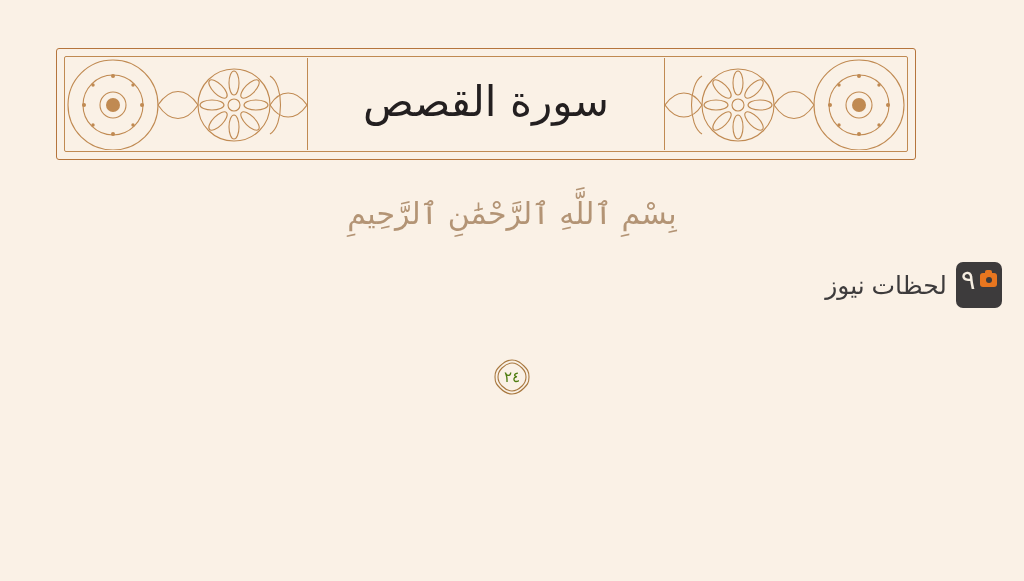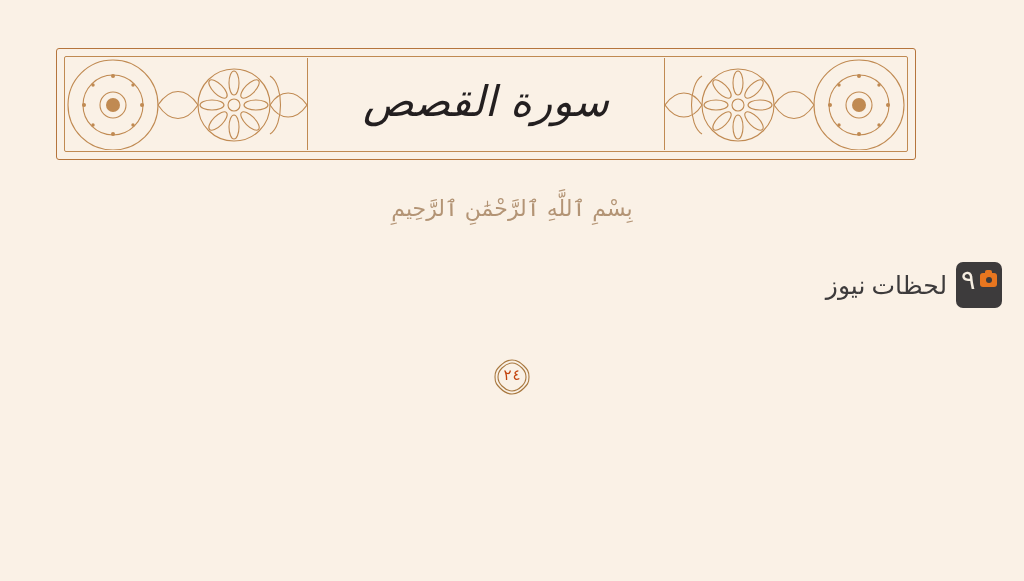--- a/index.html
+++ b/index.html
@@ -19,21 +19,20 @@
   .banner {
     position: absolute;
     left: 56px;
     top: 48px;
     width: 860px;
     height: 112px;
     border: 1.5px solid #b5753c;
     border-radius: 3px;
     background: #faf1e6;
     box-sizing: border-box;
-    font-style: italic;
   }
   .banner-inner {
     position: absolute;
     left: 7px;
     top: 7px;
     right: 7px;
     bottom: 7px;
     border: 1px solid #c08a52;
     border-radius: 2px;
     box-sizing: border-box;
@@ -75,21 +74,21 @@
   
   .basmala-wrap {
     position: absolute;
     left: 0;
     right: 0;
     top: 196px;
     text-align: center;
   }
   .basmala {
     font-family: "DejaVu Sans", sans-serif;
-    font-size: 22px;
+    font-size: 30px;
     color: #b09070;
     opacity: .95;
     white-space: nowrap;
   }
 
   
   .logo {
     position: absolute;
     right: 22px;
     top: 262px;
@@ -138,21 +137,21 @@
     content: "";
     position: absolute;
     left: 5.5px;
     top: 3.5px;
     width: 6px;
     height: 6px;
     border-radius: 50%;
     background: #3d3b3c;
   }
   .logo-text {
-    font-family: Liberation Serif, serif;
+    font-family: Liberation Sans, sans-serif;
     font-size: 25px;
     color: #3d3b3c;
     white-space: nowrap;
   }
 
   
   .ayah-block {
     position: absolute;
     left: 60px;
     right: 60px;
@@ -182,22 +181,22 @@
   .ayah-num span {
     position: absolute;
     left: 0;
     top: 0;
     width: 40px;
     height: 40px;
     display: flex;
     align-items: center;
     justify-content: center;
     font-size: 15px;
-    color: #c2410c;
-    font-family: Liberation Mono, monospace;
+    color: #4d7c0f;
+    font-family: Liberation Sans, sans-serif;
   }
 </style>
 </head>
 <body>
 
 <div class="banner">
   <div class="banner-inner"></div>
 
   <div class="orn left">
     <span>

